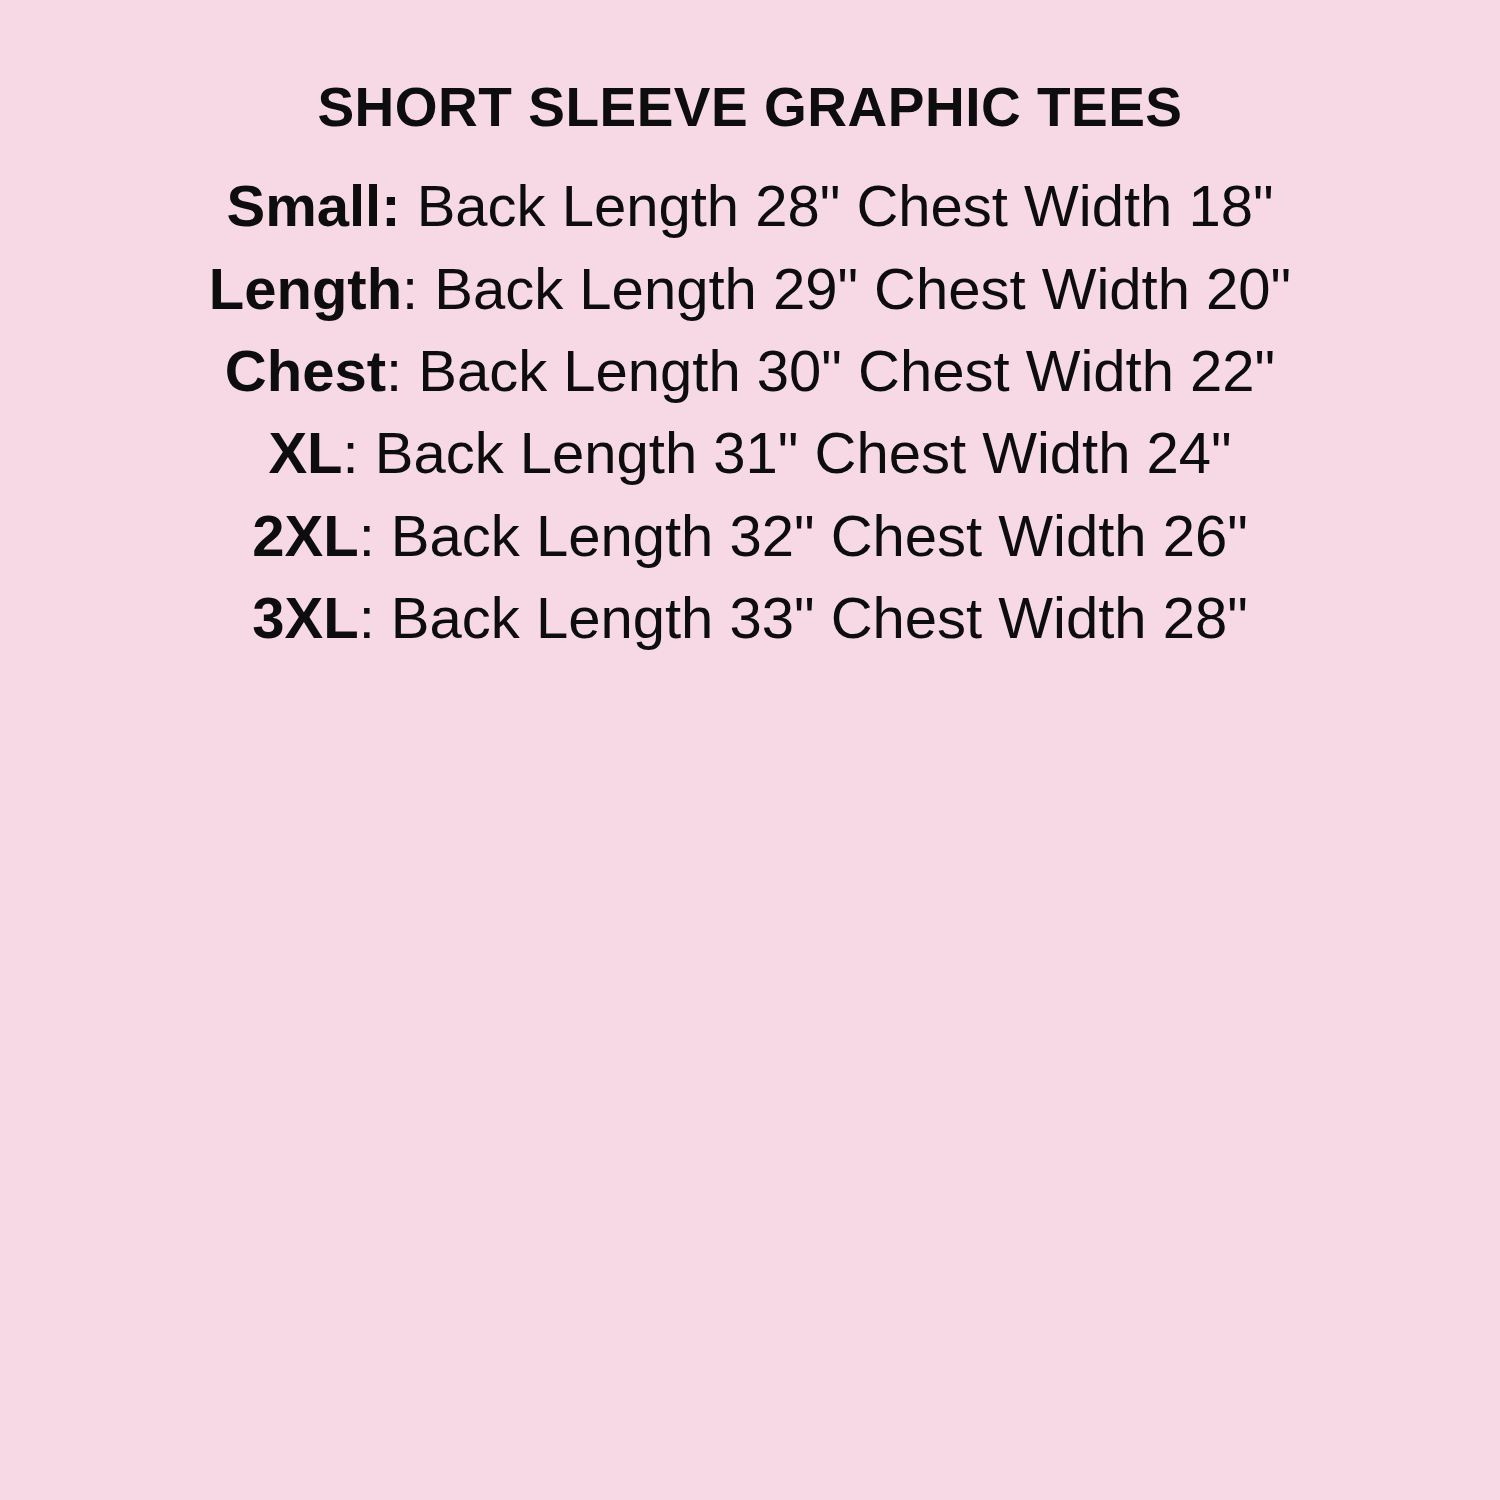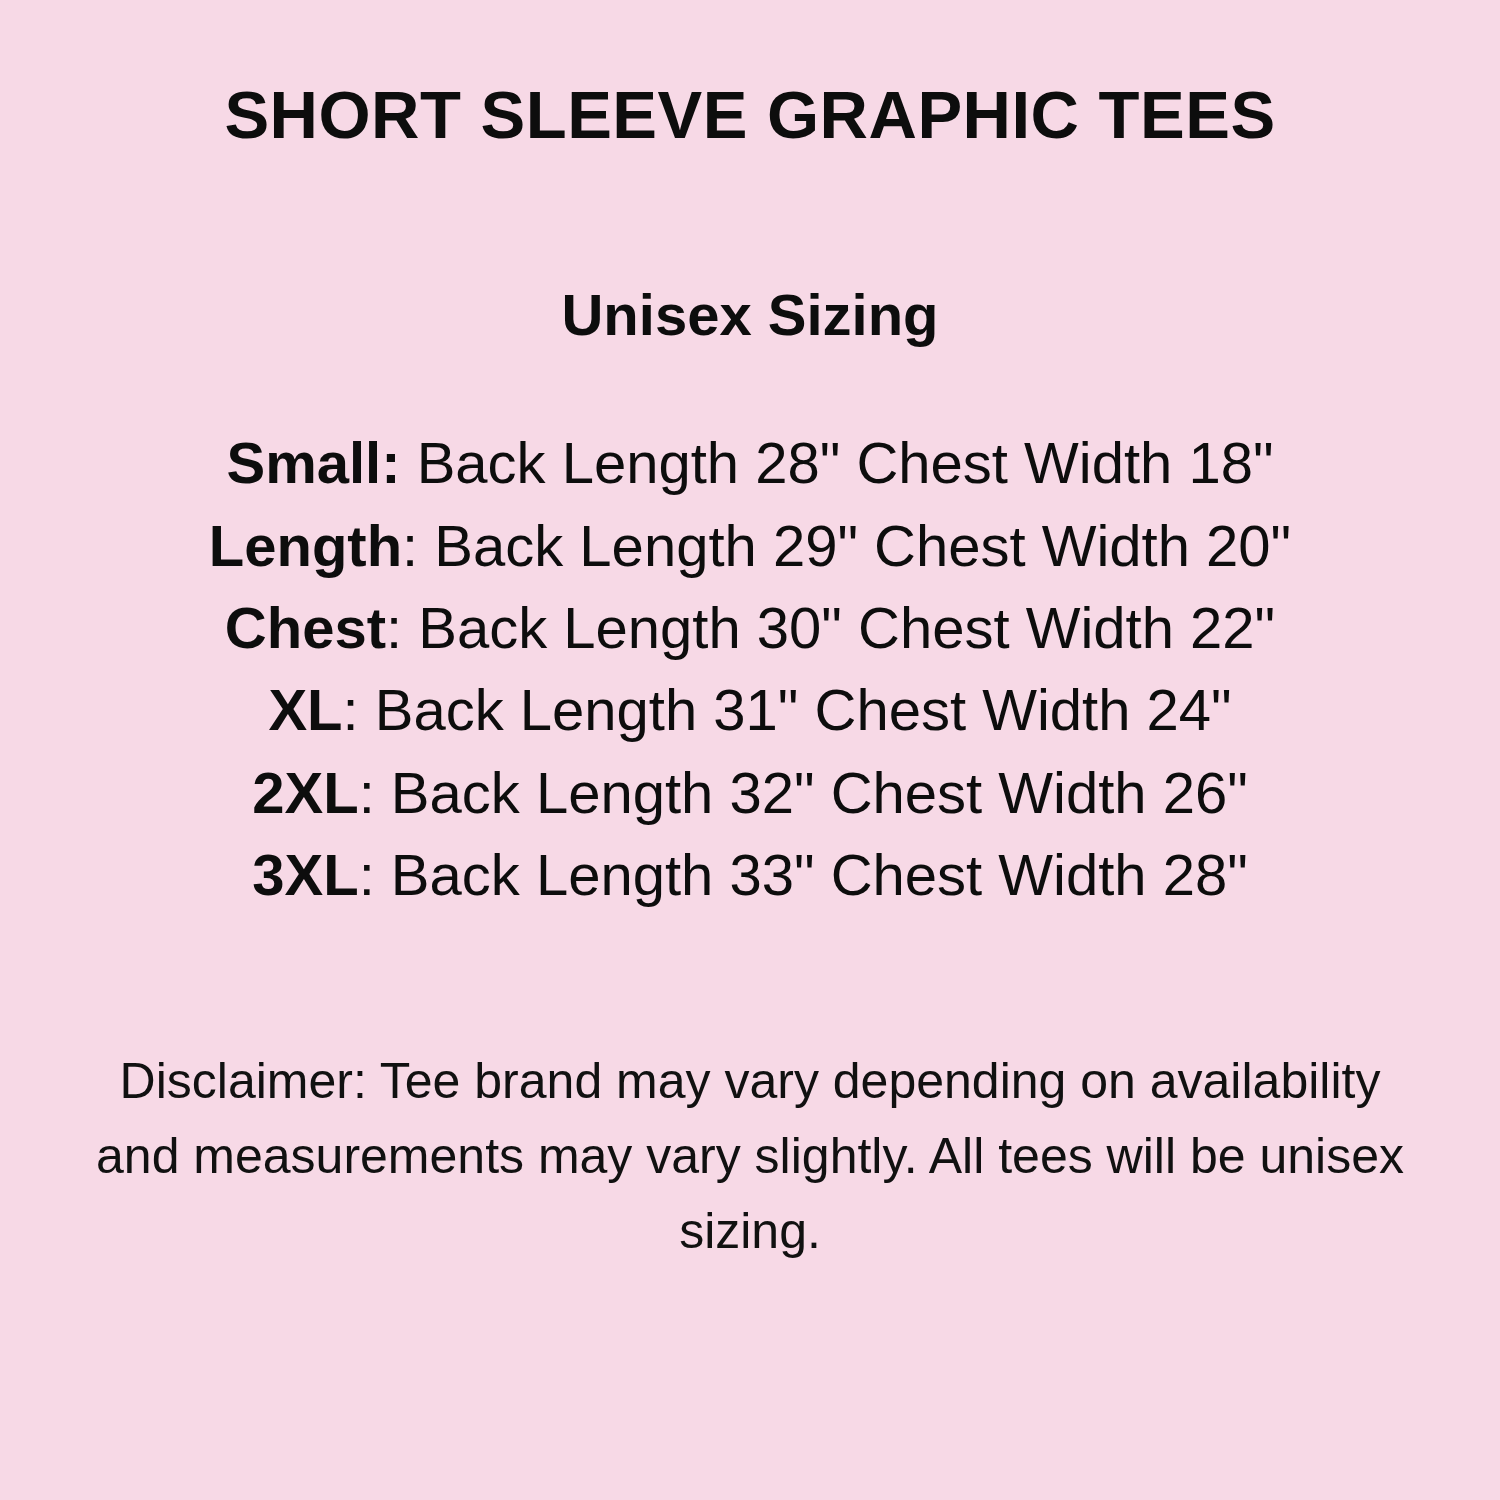--- a/index.html
+++ b/index.html
@@ -17,21 +17,21 @@
   .page {
     width: 1500px;
     height: 1500px;
     box-sizing: border-box;
     padding: 60px 70px 40px 70px;
     display: flex;
     flex-direction: column;
     align-items: center;
   }
   .title {
-    font-size: 67px;
+    font-size: 55px;
     font-weight: bold;
     letter-spacing: 0.5px;
     text-align: center;
     line-height: 1.15;
     margin: 16px 0 0 0;
     color: #0d0d0d;
   }
   .subtitle {
     font-size: 58px;
     font-weight: bold;
@@ -66,21 +66,20 @@
     color: #111111;
   }
 </style>
 </head>
 <body style="background: rgb(247, 217, 230);">
 
 <div class="page">
 
   <h1 class="title">SHORT SLEEVE GRAPHIC TEES</h1>
 
-  <h2 class="subtitle">Unisex Sizing</h2>
 
   <div class="size-list">
     <div class="size-row">
       <span class="size-label">Small:</span><span class="size-details"> Back Length 28" Chest Width 18"</span>
     </div>
     <div class="size-row">
       <span class="size-label">Length</span><span class="size-details">: Back Length 29" Chest Width 20"</span>
     </div>
     <div class="size-row">
       <span class="size-label">Chest</span><span class="size-details">: Back Length 30" Chest Width 22"</span>
@@ -89,15 +88,14 @@
       <span class="size-label">XL</span><span class="size-details">: Back Length 31" Chest Width 24"</span>
     </div>
     <div class="size-row">
       <span class="size-label">2XL</span><span class="size-details">: Back Length 32" Chest Width 26"</span>
     </div>
     <div class="size-row">
       <span class="size-label">3XL</span><span class="size-details">: Back Length 33" Chest Width 28"</span>
     </div>
   </div>
 
-  <p class="disclaimer">Disclaimer: Tee brand may vary depending on availability and measurements may vary slightly. All tees will be unisex sizing.</p>
 
 </div>
 
 </body></html>

